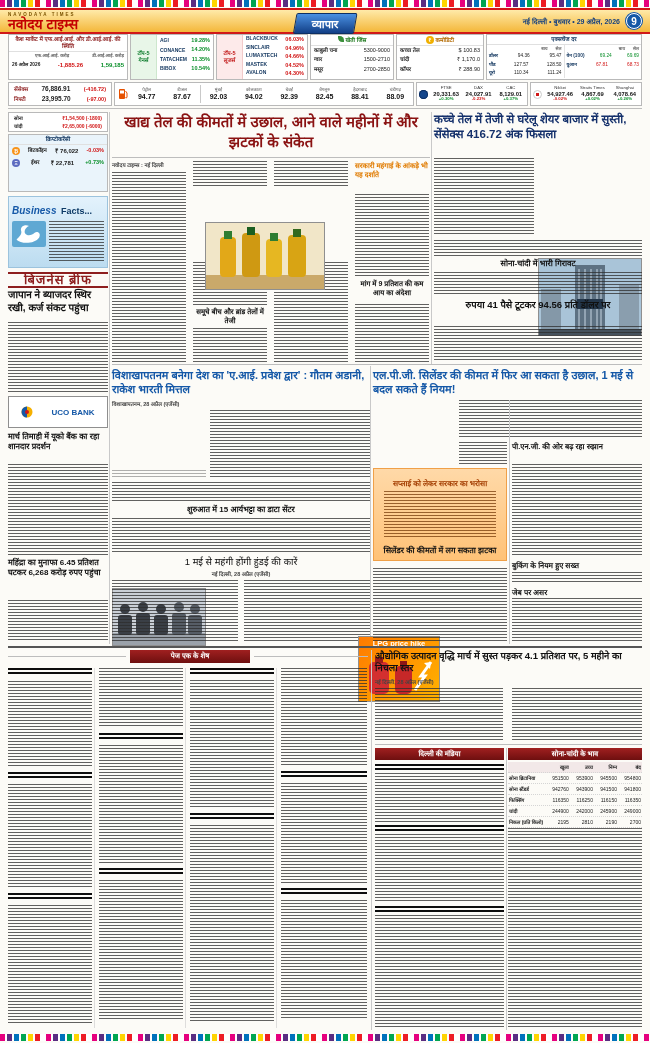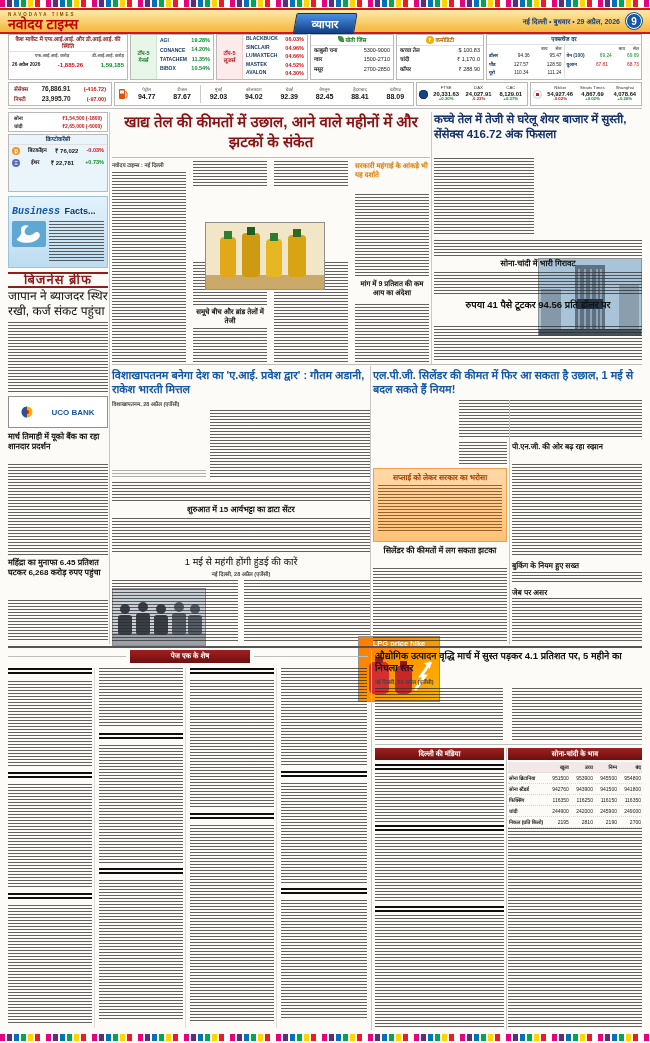--- a/index.html
+++ b/index.html
@@ -329,34 +329,34 @@
     <div class="row" style="line-height:2">
       <span class="coin" style="background:#5c6bc0">Ξ</span>
       <b>ईथर</b>
       <b style="font-size:6px">₹ 22,781</b>
       <b class="up">+0.73%</b>
     </div>
   </div>
 
   <div class="abs" style="left:8px;top:196px;width:100px;height:72px;border:1px solid #9cc3dd;background:linear-gradient(180deg,#e3f2fc,#bcdcf0);padding:3px">
     <div>
-      <span style="font-family:Liberation Mono, monospace;font-style:italic;font-size:10px;color:#1558a7;font-weight:bold">Business</span>
+      <span style="font-family:Liberation Sans, sans-serif;font-style:italic;font-size:10px;color:#1558a7;font-weight:bold">Business</span>
       <span style="font-size:9px;color:#0d3a66;font-weight:bold">Facts...</span>
     </div>
     <div style="display:flex;gap:3px;margin-top:3px">
       <svg width="34" height="26" viewBox="0 0 30 22" style="background:#5fa8d3;border-radius:2px;flex:0 0 34px">
           <path d="M4 16 C8 20 20 20 24 14 C26 10 22 8 20 10 C18 12 14 13 12 11 C10 9 12 5 15 4 C12 2 7 4 8 8 C9 11 7 13 4 16Z" fill="#fff"></path>
         </svg>
       <div class="sim" style="flex:1;height:40px"></div>
     </div>
   </div>
 
   <div class="abs brief-head" style="left:8px;top:272px;width:100px">बिजनेस ब्रीफ</div>
 
-  <div class="abs" style="left:8px;top:289px;width:100px;font-size:12px;line-height:1.25;font-weight:normal;color:#111">जापान ने ब्याजदर स्थिर रखी, कर्ज संकट पहुंचा</div>
+  <div class="abs" style="left:8px;top:289px;width:100px;font-size:10px;line-height:1.25;font-weight:bold;color:#111">जापान ने ब्याजदर स्थिर रखी, कर्ज संकट पहुंचा</div>
   <div class="abs sim" style="left:8px;top:322px;width:100px;height:72px" able="false"></div>
 
   <div class="abs photo" style="left:8px;top:396px;width:100px;height:32px;background:#fff;display:flex;align-items:center;justify-content:center;gap:18px">
     <svg width="12" height="12" viewBox="0 0 12 12">
         <circle cx="6" cy="6" r="5.5" fill="#f5b000"></circle>
         <path d="M6 .5 a5.5 5.5 0 0 0 0 11Z" fill="#1558a7"></path>
         <circle cx="6" cy="6" r="2" fill="#d01818"></circle>
       </svg>
     <b style="font-size:8px;color:#1558a7">UCO BANK</b>
   </div>
@@ -478,21 +478,21 @@
         <rect x="41" y="13" width="7" height="6" fill="#8e1616"></rect>
       <path d="M56 42 L66 28 L62 28 L72 14" stroke="#fff" stroke-width="3" fill="none"></path>
       <path d="M72 14 l-7 1 6 6Z" fill="#fff"></path>
     </svg>
   </div>
   <div class="abs sim" style="left:459px;top:400px;width:183px;height:38px"></div>
   <div class="abs sim" style="left:459px;top:442px;width:48px;height:24px"></div>
   <div class="abs" style="left:512px;top:442px;width:130px;font-size:7.5px;font-weight:bold;line-height:1.3;color:#111">पी.एन.जी. की ओर बढ़ रहा रुझान</div>
   <div class="abs sim" style="left:512px;top:464px;width:130px;height:92px"></div>
 
-  <div class="abs" style="left:373px;top:468px;width:134px;height:74px;background:linear-gradient(180deg,#ffd9a8,#ffc277);border:1px solid #f0a048;padding:4px">
+  <div class="abs" style="left:373px;top:468px;width:134px;height:93px;background:linear-gradient(180deg,#ffd9a8,#ffc277);border:1px solid #f0a048;padding:10px">
     <div style="font-size:7.5px;font-weight:bold;color:#a33d00;text-align:center;line-height:1.2">सप्लाई को लेकर सरकार का भरोसा</div>
     <div class="sim o" style="margin-top:3px;height:48px"></div>
   </div>
 
   <div class="abs subh" style="left:373px;top:546px;width:134px">सिलेंडर की कीमतों में लग सकता झटका</div>
   <div class="abs sim" style="left:373px;top:568px;width:134px;height:74px"></div>
   <div class="abs" style="left:512px;top:560px;width:130px;font-size:7.5px;font-weight:bold;color:#111">बुकिंग के नियम हुए सख्त</div>
   <div class="abs sim" style="left:512px;top:572px;width:130px;height:12px"></div>
   <div class="abs" style="left:512px;top:587px;width:130px;font-size:7.5px;font-weight:bold;color:#111">जेब पर असर</div>
   <div class="abs sim" style="left:512px;top:598px;width:130px;height:44px"></div>

